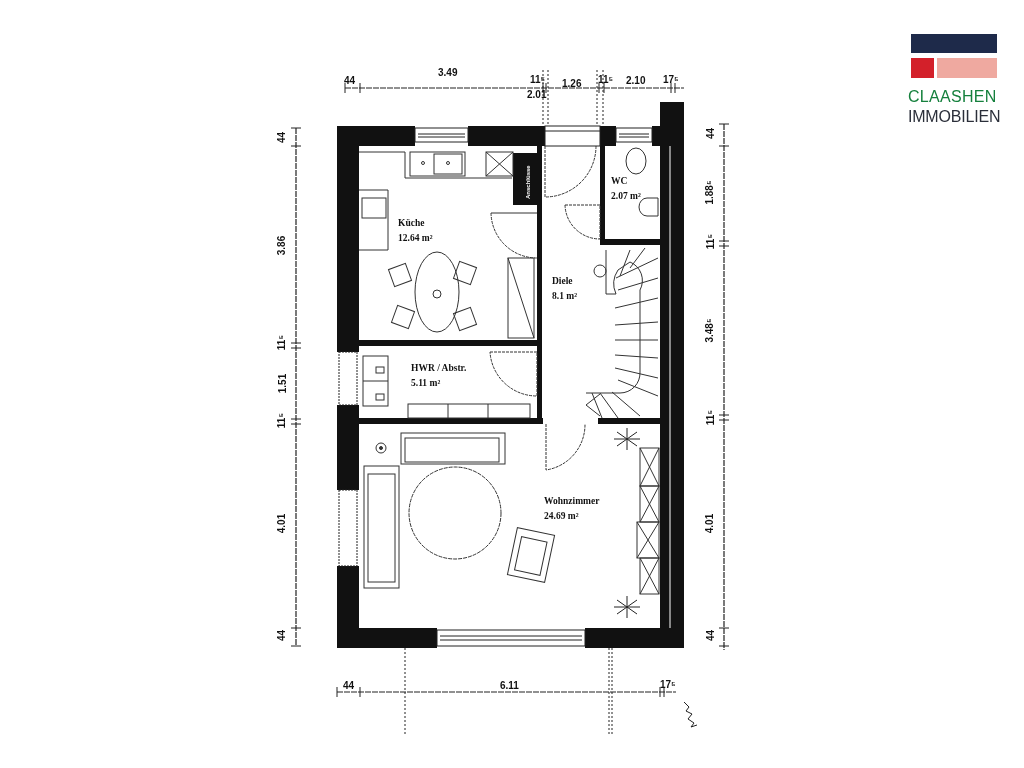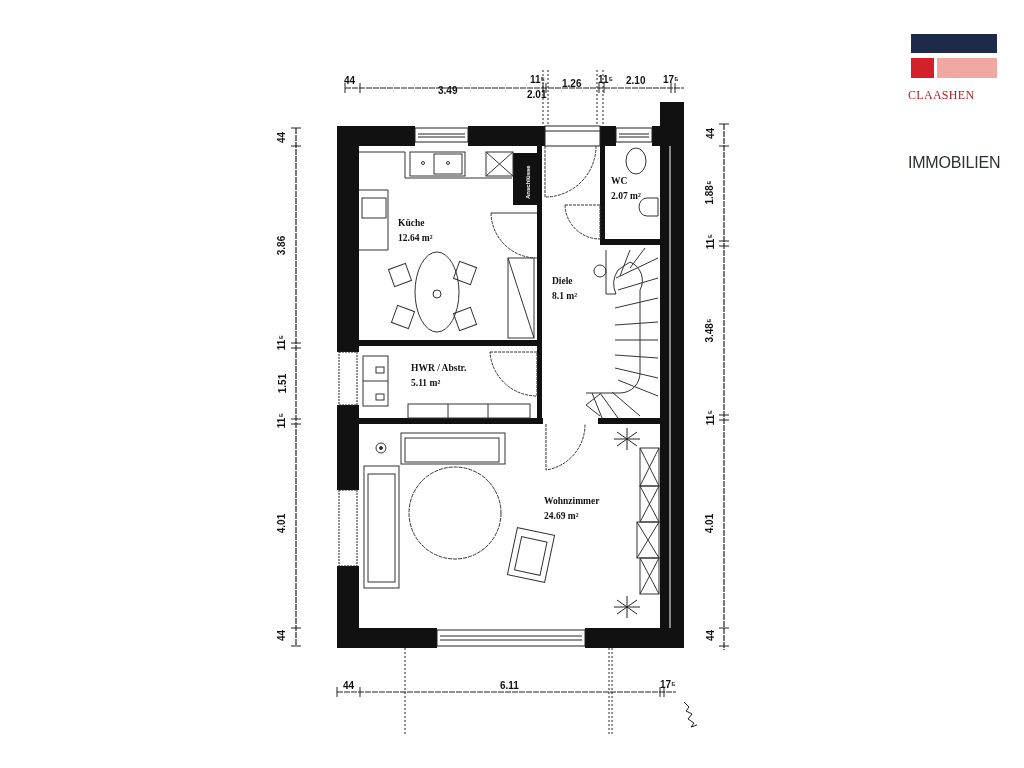--- a/index.html
+++ b/index.html
@@ -1,22 +1,22 @@
 <!DOCTYPE html>
 <html><head>
 <meta charset="utf-8">
 <style>
   html, body { margin:0; padding:0; }
   body { width:1024px; height:768px; background:#ffffff; position:relative; overflow:hidden; font-family:"DejaVu Sans", sans-serif; }
   .abs { position:absolute; }
   .logo-bar-top { left:911px; top:34px; width:86px; height:19px; background:#1e2a4a; }
   .logo-red { left:911px; top:58px; width:23px; height:20px; background:#d3202a; }
   .logo-pink { left:937px; top:58px; width:60px; height:20px; background:#efa9a0; }
-  .logo-text1 { left:908px; top:88px; width:94px; font-family:Liberation Serif, serif; font-size:12px; color:#b91c1c; letter-spacing:0.3px; }
-  .logo-text2 { left:908px; top:108px; width:94px; font-family:"Liberation Sans", sans-serif; font-size:16px; color:#2b2f3a; letter-spacing:-0.2px;margin-top:46px; }
+  .logo-text1 { left:908px; top:88px; width:94px; font-family:Liberation Sans, sans-serif; font-size:16px; color:#15803d; letter-spacing:0.3px; }
+  .logo-text2 { left:908px; top:108px; width:94px; font-family:"Liberation Sans", sans-serif; font-size:16px; color:#2b2f3a; letter-spacing:-0.2px; }
   .dim { font-family:"Liberation Sans", sans-serif; font-weight:bold; font-size:10px; color:#111; white-space:nowrap; }
   .vdim { transform:rotate(-90deg); transform-origin:center; }
   .room-label { font-family:Liberation Serif, serif; font-weight:bold; font-size:9.5px; color:#111; line-height:15px; white-space:nowrap; }
 </style>
 </head>
 <body>
 
 <div class="abs logo-bar-top"></div>
 <div class="abs logo-red"></div>
 <div class="abs logo-pink"></div>
@@ -236,21 +236,21 @@
   <div>HWR / Abstr.</div>
   <div>5.11 m²</div>
 </div>
 <div class="abs room-label" style="left:544px;top:494px">
   <div>Wohnzimmer</div>
   <div>24.69 m²</div>
 </div>
 <div class="abs" style="left:508px;top:176px;width:40px;font-family:'Liberation Sans',sans-serif;font-weight:bold;font-size:6px;color:#fff;transform:rotate(-90deg);white-space:nowrap;">Anschlüsse</div>
 
 <div class="abs dim" style="left:344px;top:75px">44</div>
-<div class="abs dim" style="left:438px;top:85px">3.49</div>
+<div class="abs dim" style="left:438px;top:67px">3.49</div>
 <div class="abs dim" style="left:530px;top:74px">11⁵</div>
 <div class="abs dim" style="left:562px;top:78px">1.26</div>
 <div class="abs dim" style="left:598px;top:74px">11⁵</div>
 <div class="abs dim" style="left:626px;top:75px">2.10</div>
 <div class="abs dim" style="left:663px;top:74px">17⁵</div>
 <div class="abs dim" style="left:527px;top:89px">2.01</div>
 
 <div class="abs dim" style="left:343px;top:680px">44</div>
 <div class="abs dim" style="left:500px;top:680px">6.11</div>
 <div class="abs dim" style="left:660px;top:679px">17⁵</div>

